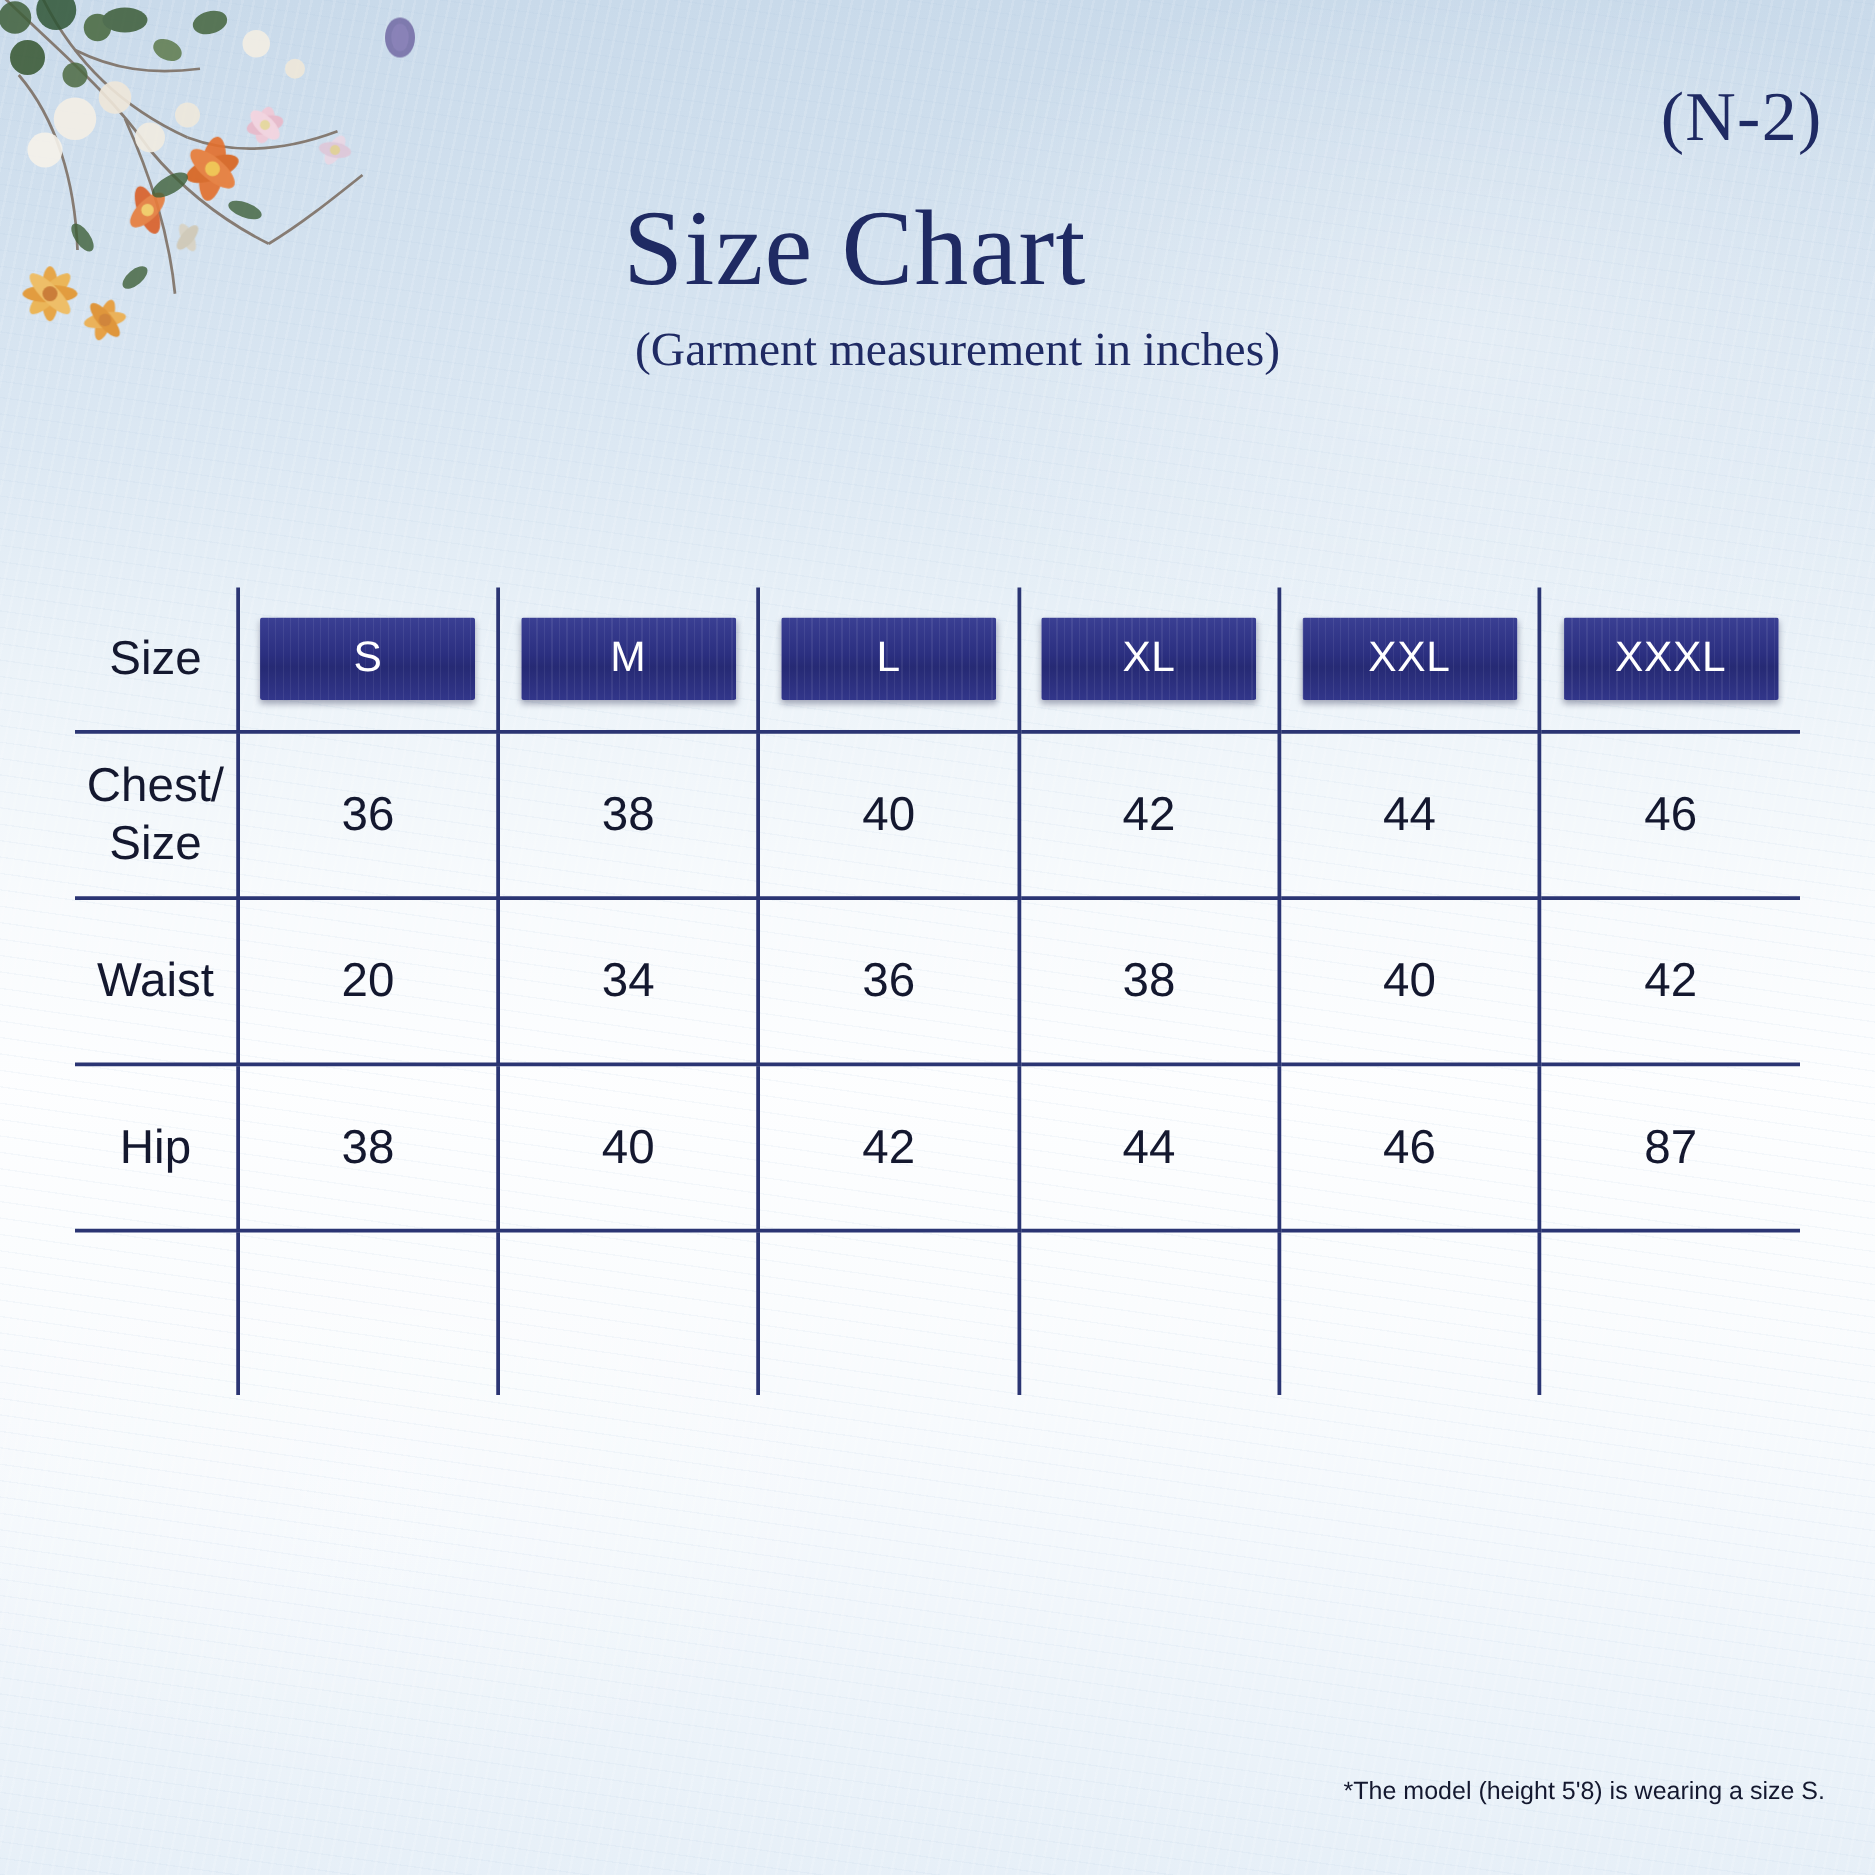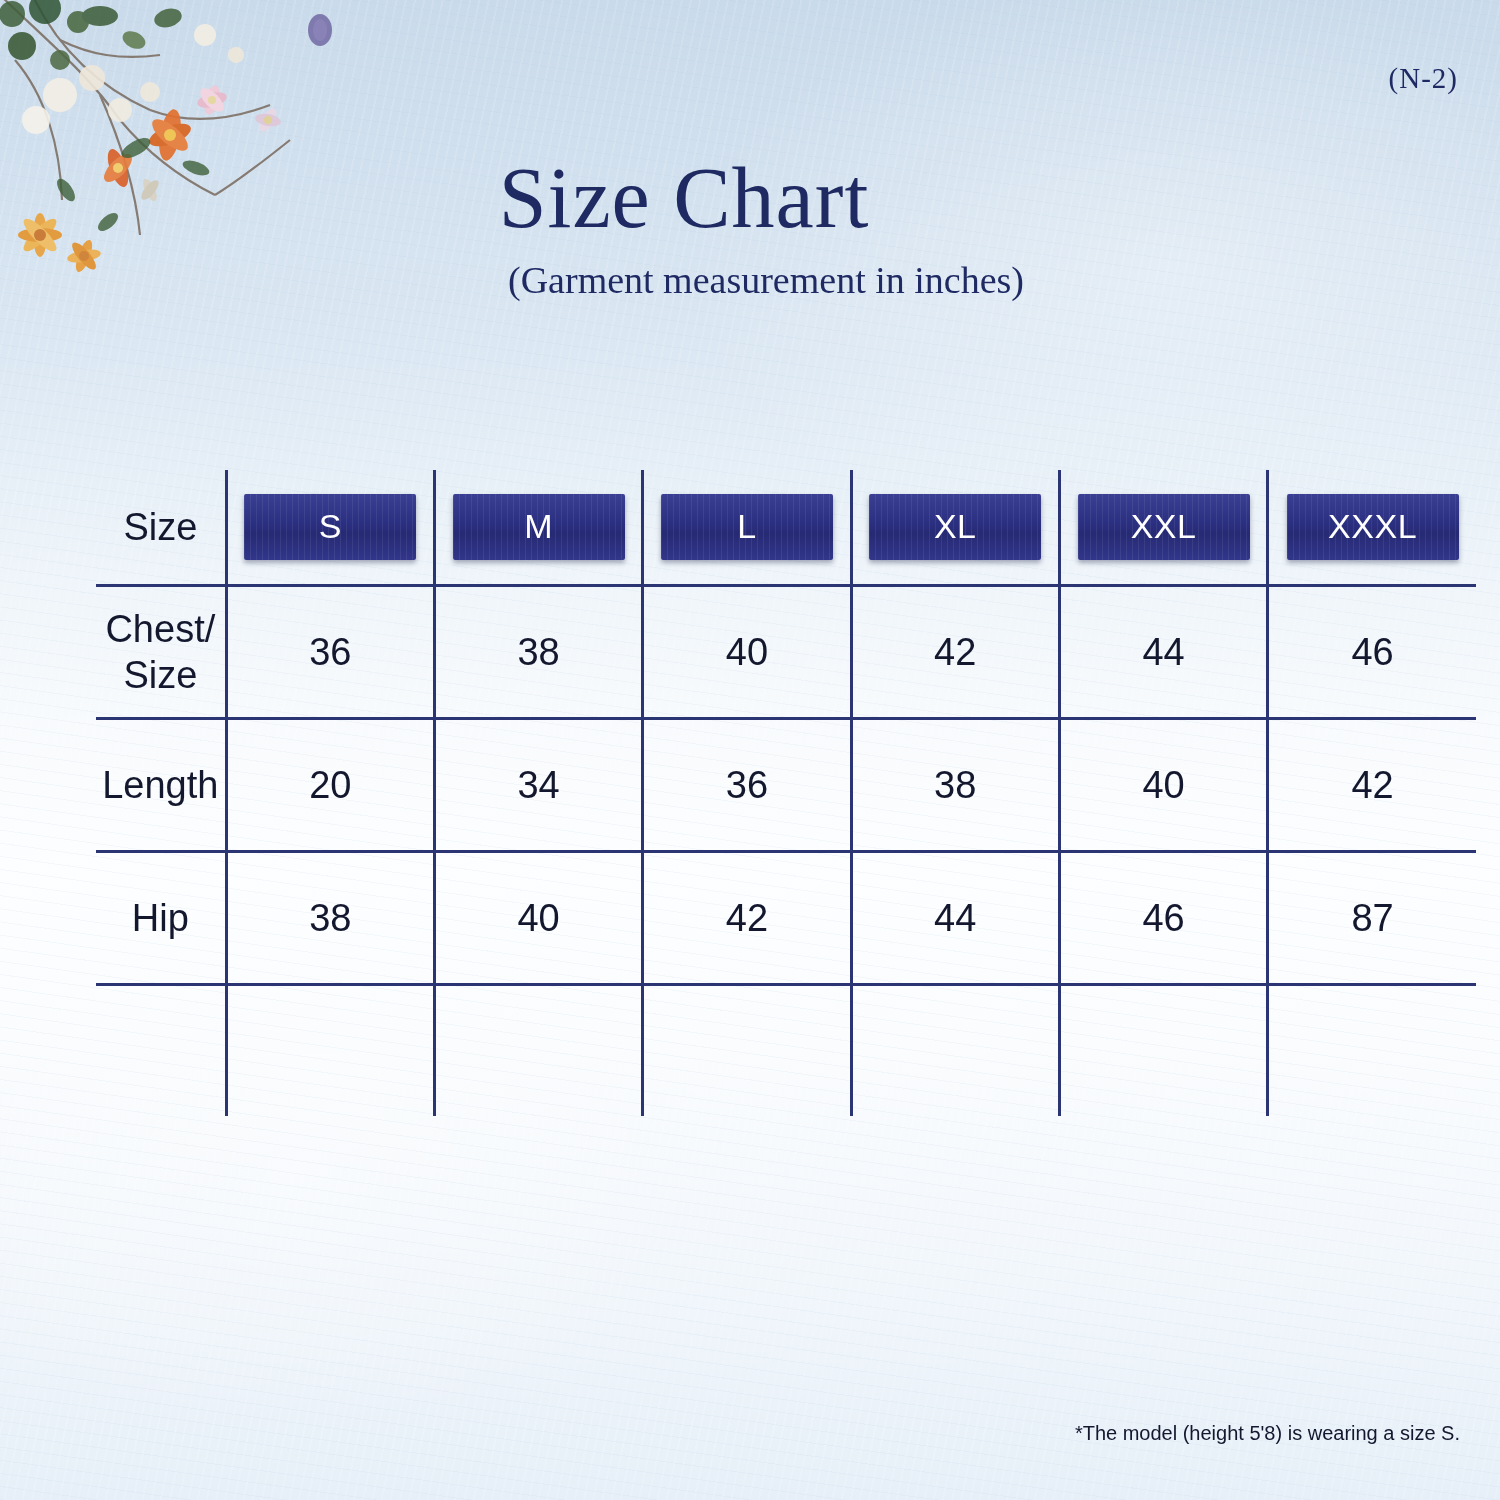--- a/index.html
+++ b/index.html
@@ -54,21 +54,21 @@
     height: 330px;
     pointer-events: none;
   }
 
   
   #code {
     position: absolute;
     right: 42px;
     top: 62px;
     font-family: "Liberation Serif", serif;
-    font-size: 29px;
+    font-size: 56px;
     color: #1f2a63;
     letter-spacing: 1px;
   }
   #title {
     position: absolute;
     top: 148px;
     left: 0;
     width: 1368px;
     text-align: center;
     font-family: "Liberation Serif", serif;
@@ -86,21 +86,20 @@
     font-size: 38px;
     color: #1f2a63;
   }
 
   
   #table-wrap {
     position: absolute;
     left: 60px;
     top: 470px;
     width: 1380px;
-    margin-left: 36px;
   }
   table.size-table {
     border-collapse: collapse;
     width: 1380px;
     table-layout: fixed;
   }
   table.size-table col.lbl { width: 130px; }
   table.size-table col.sz  { width: 208px; }
 
   table.size-table td {
@@ -275,21 +274,21 @@
           <td class="lbl-cell">Chest/ Size</td>
           <td>36</td>
           <td>38</td>
           <td>40</td>
           <td>42</td>
           <td>44</td>
           <td>46</td>
         </tr>
 
         <tr class="row-data">
-          <td class="lbl-cell">Length</td>
+          <td class="lbl-cell">Waist</td>
           <td>20</td>
           <td>34</td>
           <td>36</td>
           <td>38</td>
           <td>40</td>
           <td>42</td>
         </tr>
 
         <tr class="row-data">
           <td class="lbl-cell">Hip</td>

